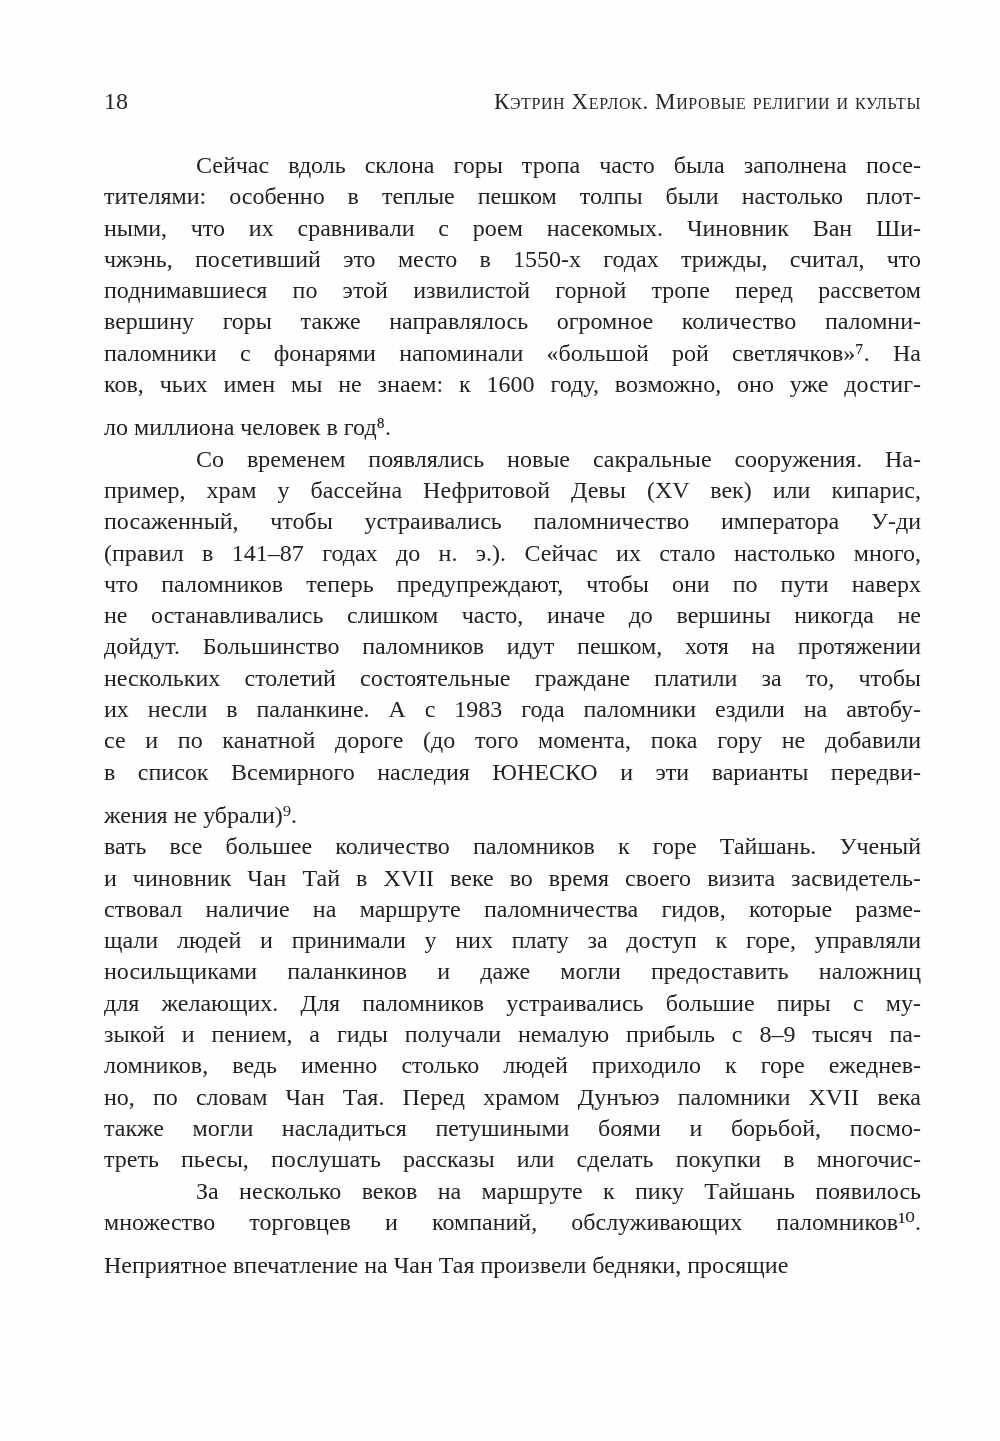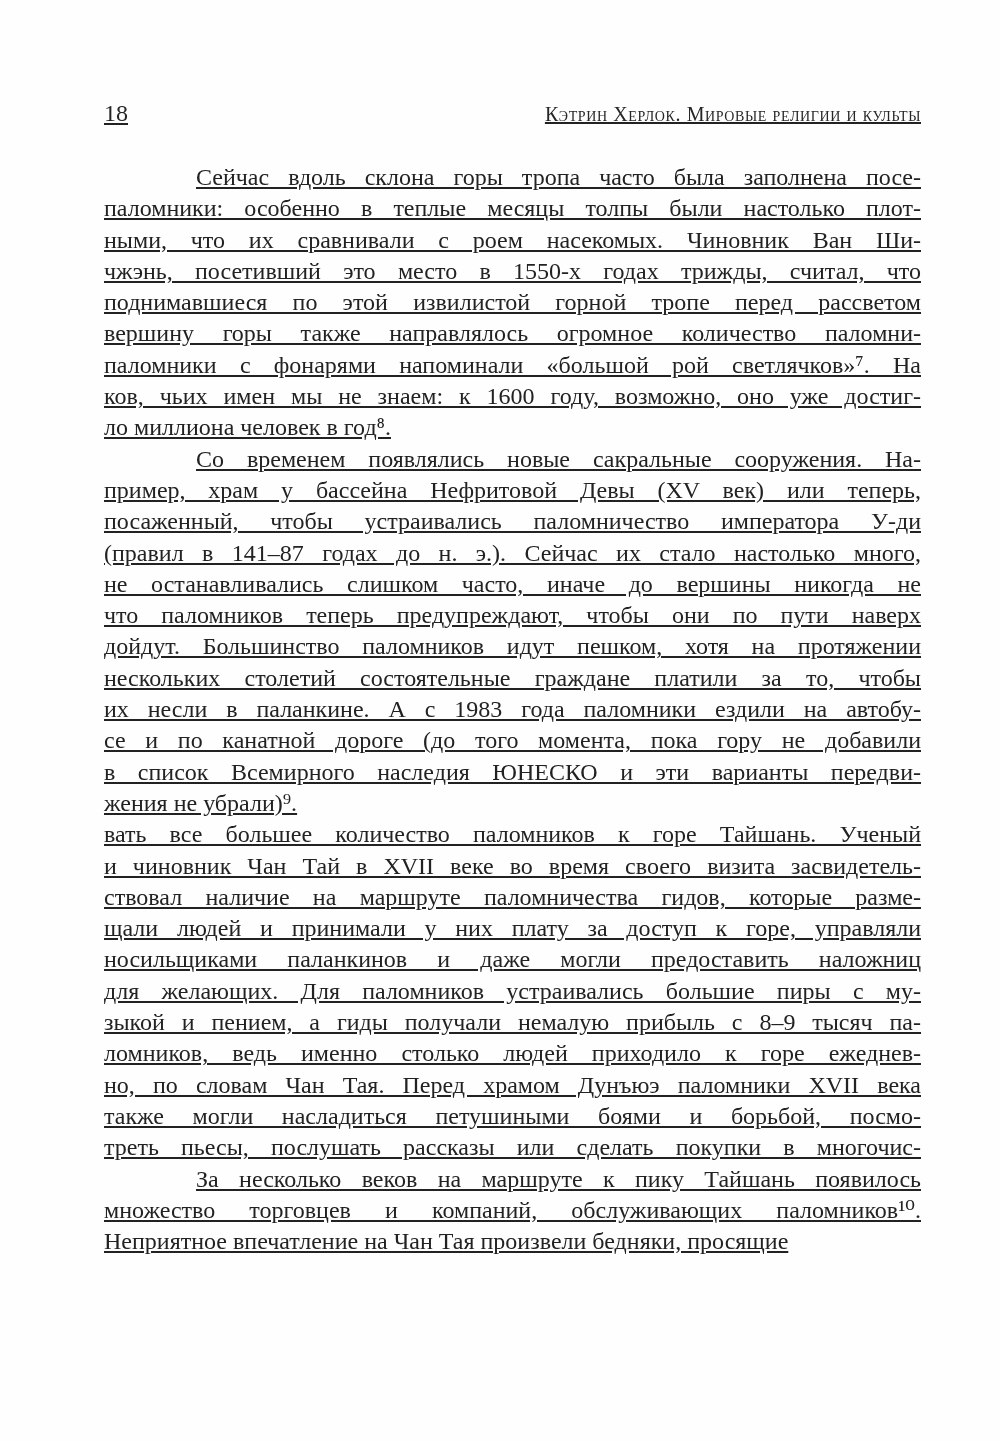--- a/index.html
+++ b/index.html
@@ -12,90 +12,90 @@
     width: 1000px;
     height: 1441px;
     background: #fefefe;
     overflow: hidden;
     font-family: "Liberation Serif", "DejaVu Serif", serif;
     color: #222222;
   }
   .text-block {
     position: absolute;
     left: 104px;
-    top: 100px;
+    top: 88px;
     width: 817px;
-    text-decoration: underline;
   }
   .running-head {
     display: flex;
     justify-content: space-between;
     align-items: baseline;
     height: 26px;
   }
   .page-num {
     font-size: 24px;
     color: #262626;
   }
   .running-title {
     font-variant: small-caps;
-    font-size: 20px;
+    font-size: 23px;
     letter-spacing: 0.6px;
     color: #262626;
   }
   .body-text {
     margin-top: 36px;
     font-size: 24px;
     line-height: 31.3px;
   }
   .paragraph {
     margin: 0;
   }
   .line {
     text-align: justify;
     text-align-last: justify;
     -moz-text-align-last: justify;
     white-space: normal;
   }
   .line.last {
     text-align-last: left;
+    margin-top: 12px;
     -moz-text-align-last: left;
   }
   .line.first {
     text-indent: 92px;
   }
 </style>
 </head>
 <body>
 
 <div class="page">
   <div class="text-block">
     <header class="running-head">
       <span class="page-num">18</span>
       <span class="running-title">Кэтрин Херлок. Мировые религии и культы</span>
     </header>
     <main class="body-text">
         <div class="paragraph">
           <div class="line first">Сейчас вдоль склона горы тропа часто была заполнена посе-</div>
-          <div class="line">паломники: особенно в теплые месяцы толпы были настолько плот-</div>
+          <div class="line">тителями: особенно в теплые пешком толпы были настолько плот-</div>
           <div class="line">ными, что их сравнивали с роем насекомых. Чиновник Ван Ши-</div>
           <div class="line">чжэнь, посетивший это место в 1550-х годах трижды, считал, что</div>
           <div class="line">поднимавшиеся по этой извилистой горной тропе перед рассветом</div>
           <div class="line">вершину горы также направлялось огромное количество паломни-</div>
           <div class="line">паломники с фонарями напоминали «большой рой светлячков»⁷. На</div>
           <div class="line">ков, чьих имен мы не знаем: к 1600 году, возможно, оно уже достиг-</div>
           <div class="line last">ло миллиона человек в год⁸.</div>
         </div>
         <div class="paragraph">
           <div class="line first">Со временем появлялись новые сакральные сооружения. На-</div>
-          <div class="line">пример, храм у бассейна Нефритовой Девы (XV век) или теперь,</div>
+          <div class="line">пример, храм у бассейна Нефритовой Девы (XV век) или кипарис,</div>
           <div class="line">посаженный, чтобы устраивались паломничество императора У-ди</div>
           <div class="line">(правил в 141–87 годах до н. э.). Сейчас их стало настолько много,</div>
+          <div class="line">что паломников теперь предупреждают, чтобы они по пути наверх</div>
           <div class="line">не останавливались слишком часто, иначе до вершины никогда не</div>
-          <div class="line">что паломников теперь предупреждают, чтобы они по пути наверх</div>
           <div class="line">дойдут. Большинство паломников идут пешком, хотя на протяжении</div>
           <div class="line">нескольких столетий состоятельные граждане платили за то, чтобы</div>
           <div class="line">их несли в паланкине. А с 1983 года паломники ездили на автобу-</div>
           <div class="line">се и по канатной дороге (до того момента, пока гору не добавили</div>
           <div class="line">в список Всемирного наследия ЮНЕСКО и эти варианты передви-</div>
           <div class="line last">жения не убрали)⁹.</div>
         </div>
         <div class="paragraph">
           <div class="line">вать все большее количество паломников к горе Тайшань. Ученый</div>
           <div class="line">и чиновник Чан Тай в XVII веке во время своего визита засвидетель-</div>

